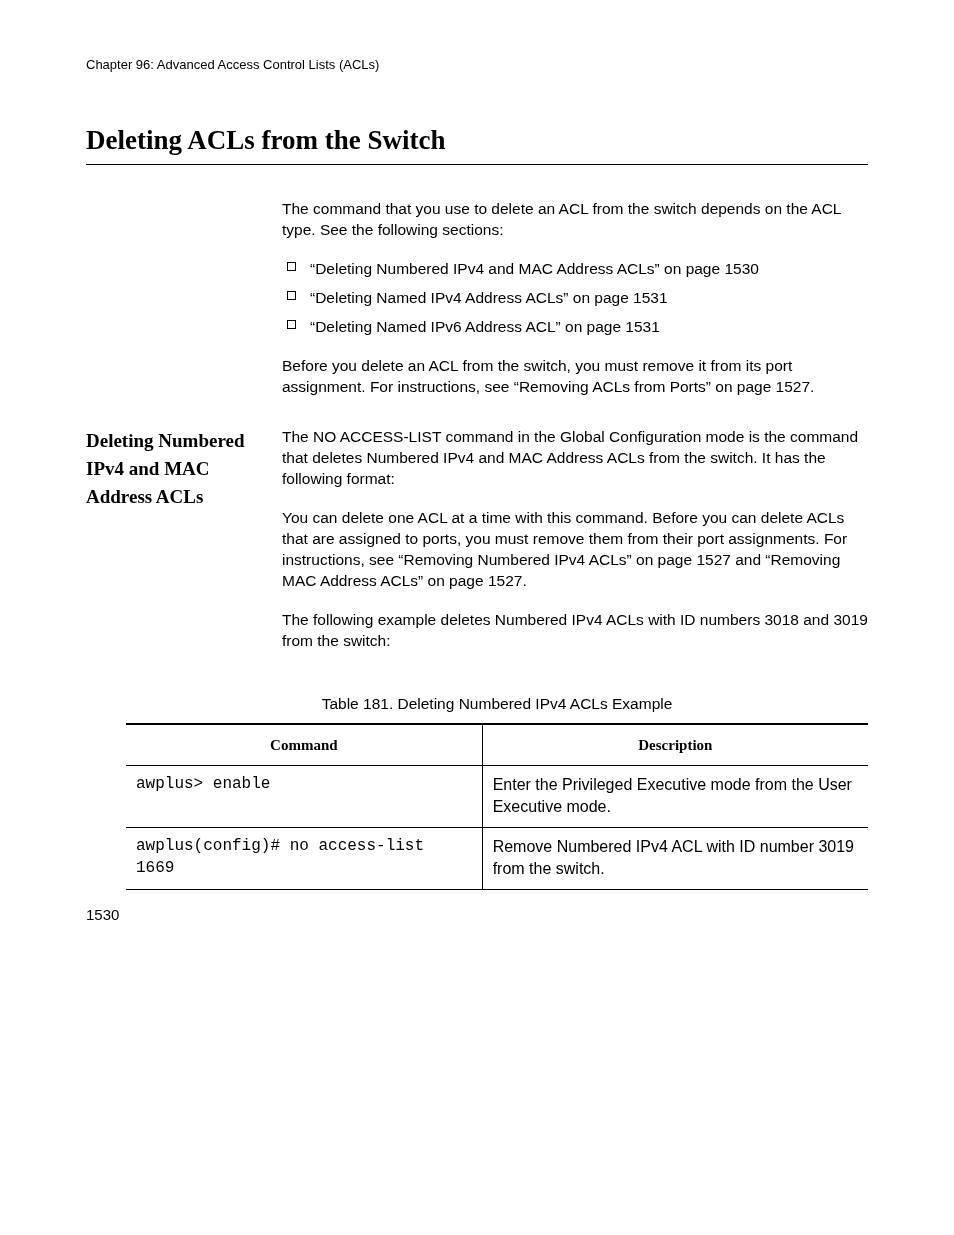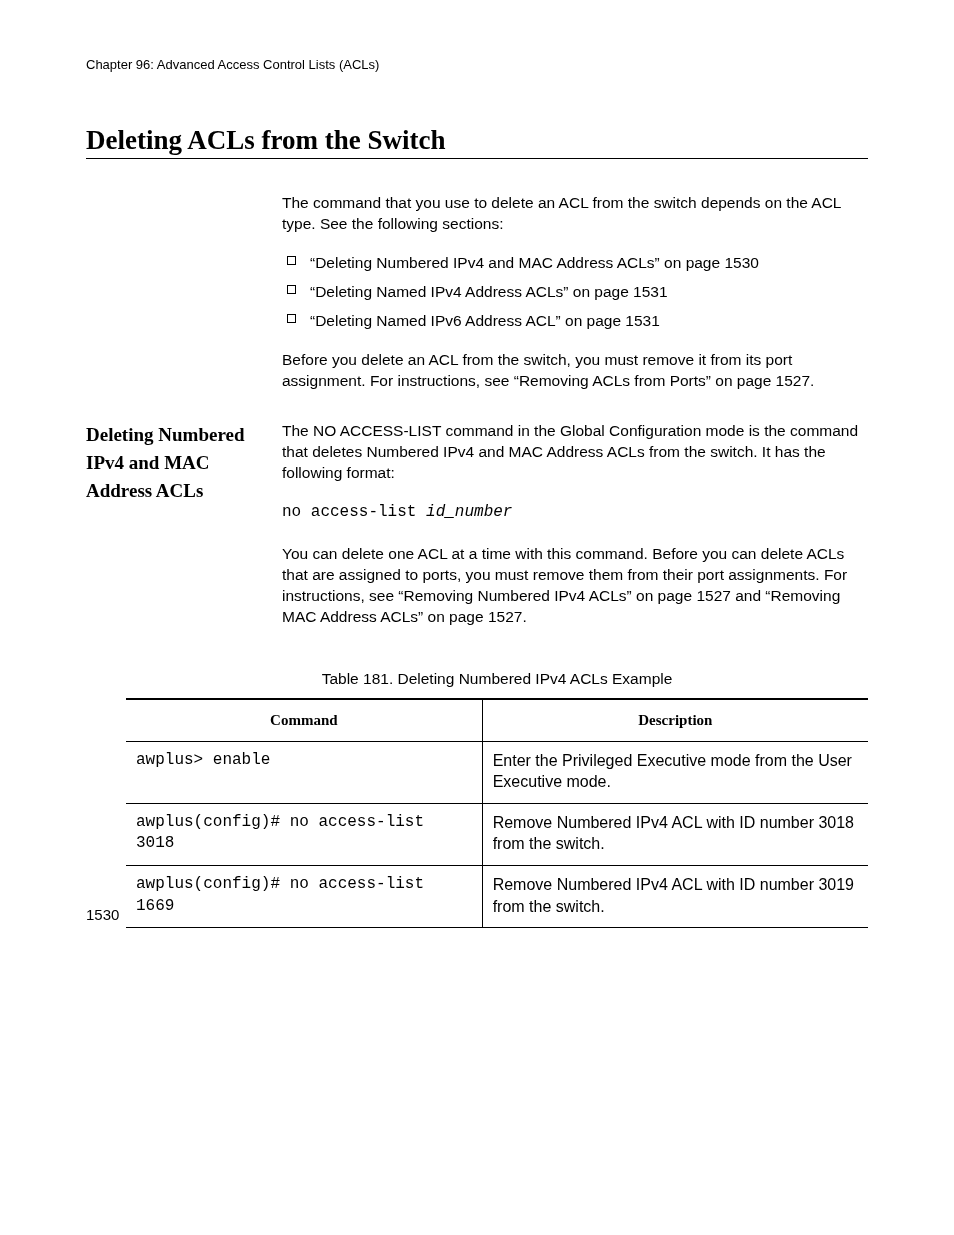--- a/index.html
+++ b/index.html
@@ -19,20 +19,21 @@
     position: relative;
   }
   .running-header {
     font-size: 13px;
     margin-bottom: 48px;
   }
   .section-title {
     font-family: "Times New Roman", Times, serif;
     font-weight: bold;
     font-size: 27px;
+    padding-bottom: 6px;
     border-bottom: 1.5px solid #000;
     margin-bottom: 34px;
   }
   .content {
     margin-left: 196px;
   }
   .para {
     margin: 0 0 18px 0;
   }
   .bullets {
@@ -142,44 +143,40 @@
       <li><span class="mark"></span><span>“Deleting Named IPv4 Address ACLs” on page 1531</span></li>
       <li><span class="mark"></span><span>“Deleting Named IPv6 Address ACL” on page 1531</span></li>
     </ul>
     <p class="para">Before you delete an ACL from the switch, you must remove it from its port assignment. For instructions, see “Removing ACLs from Ports” on page 1527.</p>
   </div>
 
   <div class="side-row">
     <div class="side-heading">Deleting Numbered IPv4 and MAC Address ACLs</div>
     <div class="side-body">
       <p class="para">The NO ACCESS-LIST command in the Global Configuration mode is the command that deletes Numbered IPv4 and MAC Address ACLs from the switch. It has the following format:</p>
-      <p class="code-line"><span class="kw">no access-list </span><span class="arg">id_number</span></p>
       <p class="para">You can delete one ACL at a time with this command. Before you can delete ACLs that are assigned to ports, you must remove them from their port assignments. For instructions, see “Removing Numbered IPv4 ACLs” on page 1527 and “Removing MAC Address ACLs” on page 1527.</p>
+      <p class="para">The following example deletes Numbered IPv4 ACLs with ID numbers 3018 and 3019 from the switch:</p>
     </div>
   </div>
 
   <div style="margin-left:40px;">
     <div class="table-caption">Table 181. Deleting Numbered IPv4 ACLs Example</div>
     <table class="cmd-table">
       <thead>
         <tr>
           <th>Command</th>
           <th>Description</th>
         </tr>
       </thead>
       <tbody>
         <tr>
           <td class="cmd-col">awplus&gt; enable</td>
           <td class="desc-col">Enter the Privileged Executive mode from the User Executive mode.</td>
         </tr>
         <tr>
-          <td class="cmd-col">awplus(config)# no access-list 3018</td>
-          <td class="desc-col">Remove Numbered IPv4 ACL with ID number 3018 from the switch.</td>
-        </tr>
-        <tr>
           <td class="cmd-col">awplus(config)# no access-list 1669</td>
           <td class="desc-col">Remove Numbered IPv4 ACL with ID number 3019 from the switch.</td>
         </tr>
       </tbody>
     </table>
   </div>
 
   <div class="page-number">1530</div>
 </div>
 

